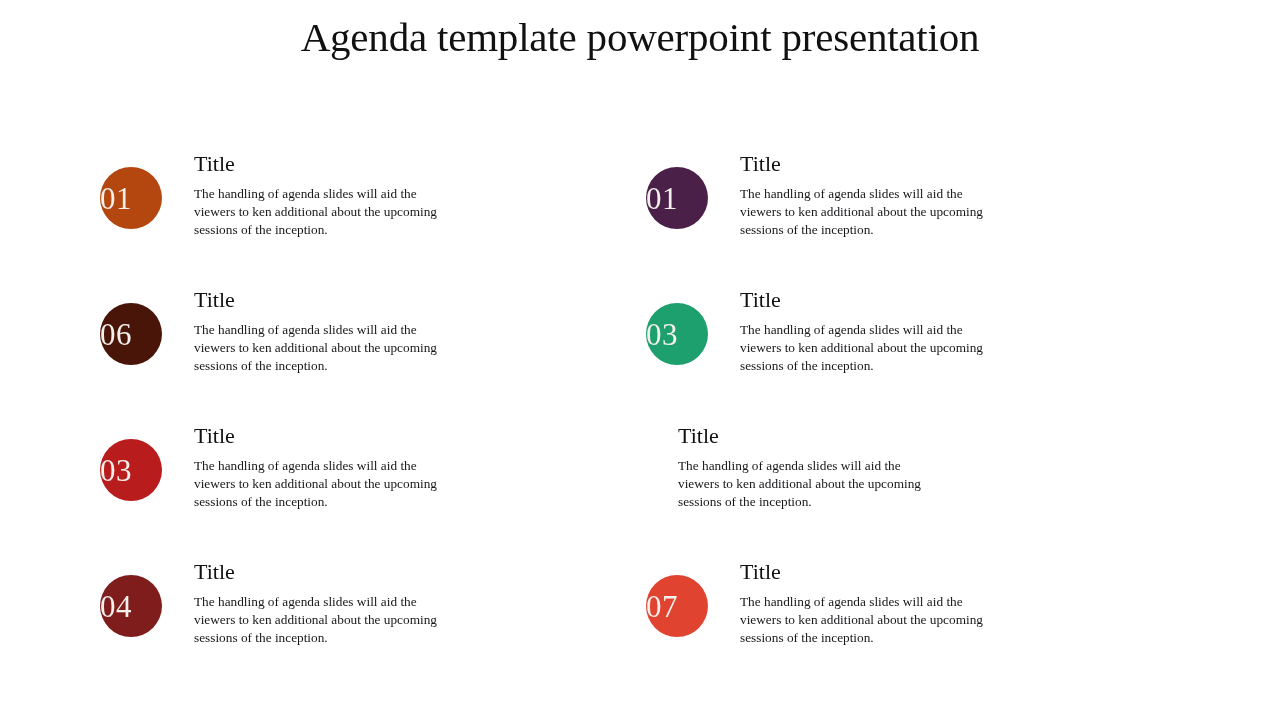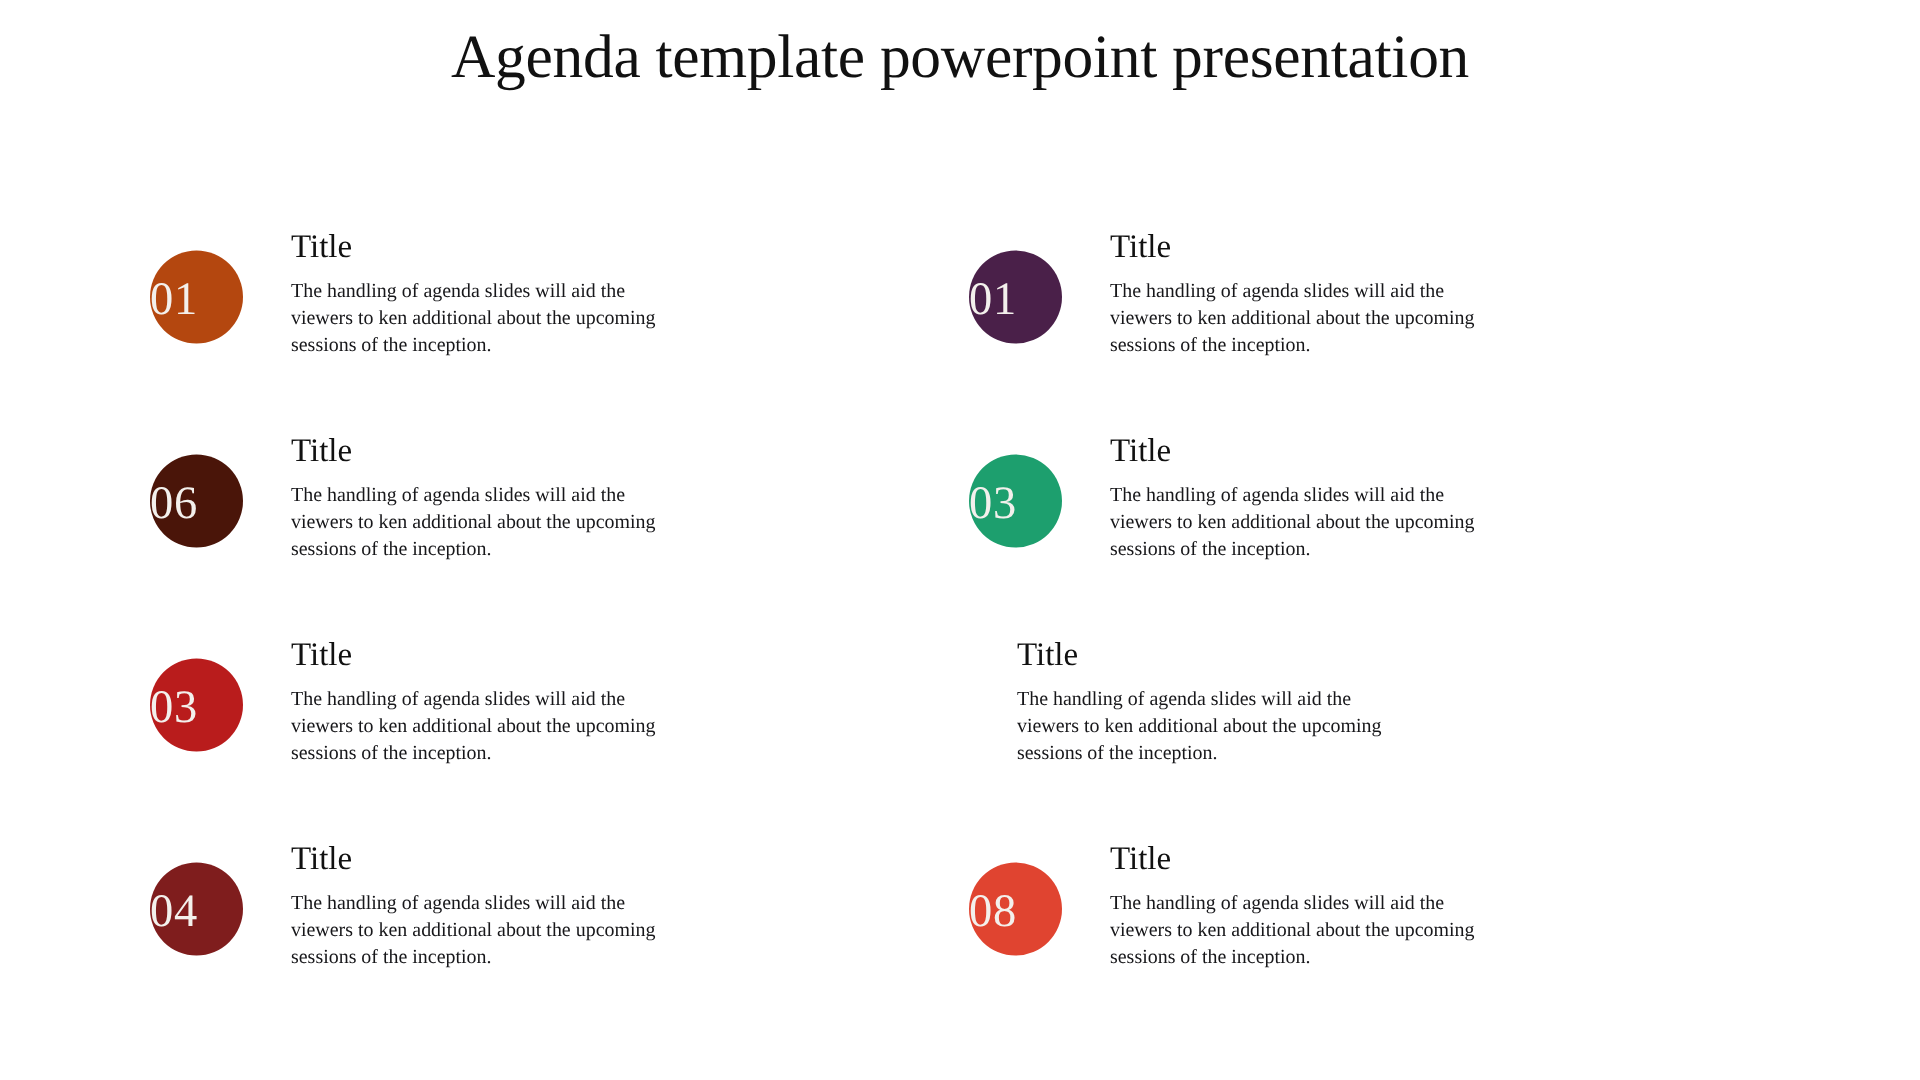--- a/index.html
+++ b/index.html
@@ -171,21 +171,21 @@
         <span>04</span>
       </div>
       <div class="item-body">
         <div class="item-title">Title</div>
         <div class="item-desc" style="color: rgb(23, 23, 26);">The handling of agenda slides will aid the viewers to ken additional about the upcoming sessions of the inception.</div>
       </div>
     </div>
 
     <div class="agenda-item">
       <div class="item-badge" style="background-color: rgb(224, 68, 48);">
-        <span>08</span>
+        <span>07</span>
       </div>
       <div class="item-body">
         <div class="item-title">Title</div>
         <div class="item-desc" style="color: rgb(23, 23, 26);">The handling of agenda slides will aid the viewers to ken additional about the upcoming sessions of the inception.</div>
       </div>
     </div>
 
   </div>
 </div>
 

